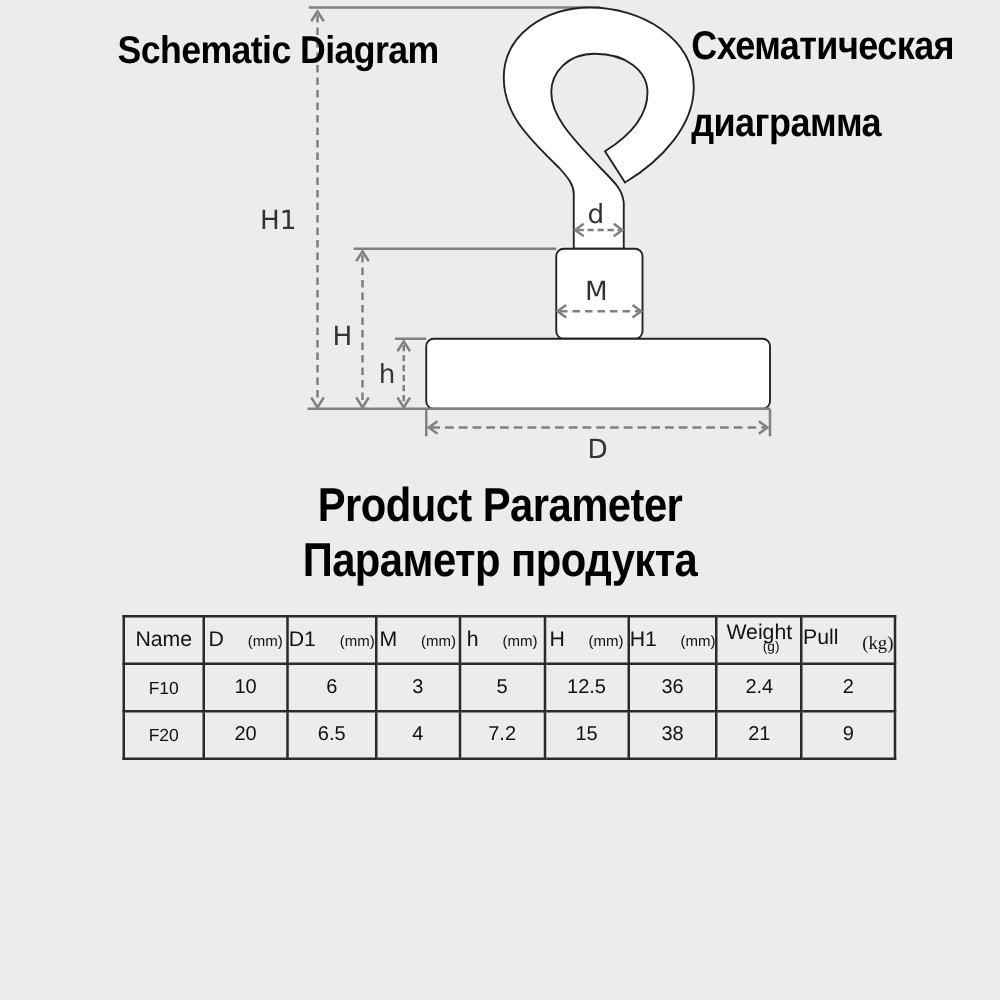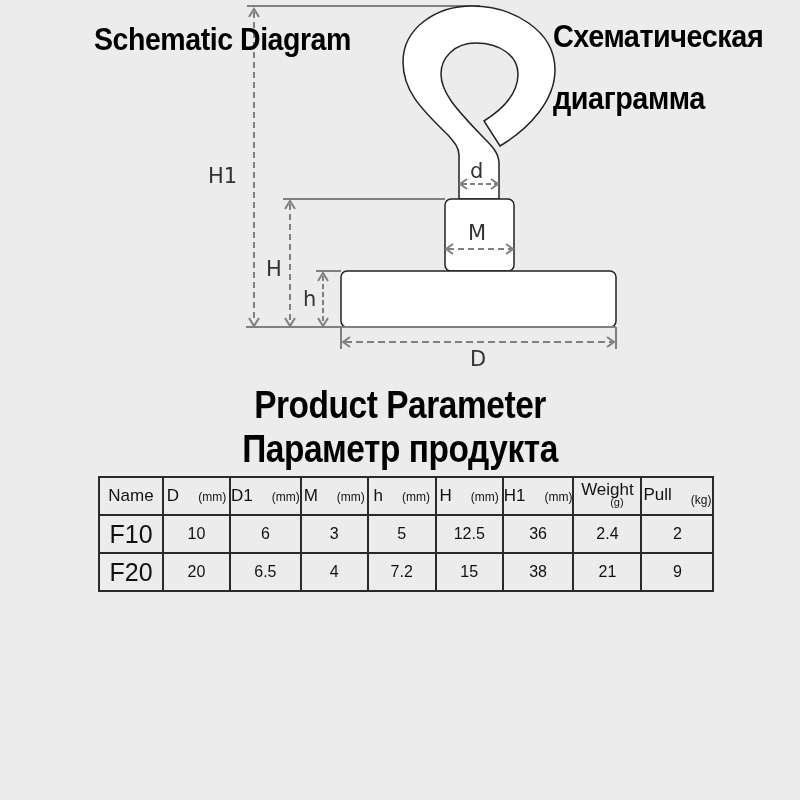--- a/index.html
+++ b/index.html
@@ -4,31 +4,31 @@
 <style>
   html, body { margin:0; padding:0; }
   body { width:800px; height:800px; background:#ececec; position:relative; overflow:hidden; font-family:"Liberation Sans", sans-serif; }
   .title-en { position:absolute; left:94px; top:22px; font-family:"Liberation Sans", sans-serif; font-weight:bold; font-size:31px; color:#000; transform:scaleX(0.92); transform-origin:left top; letter-spacing:-0.5px; }
   .title-ru1 { position:absolute; left:553px; top:18px; font-weight:bold; font-size:32px; color:#000; transform:scaleX(0.9); transform-origin:left top; letter-spacing:-0.5px; }
   .title-ru2 { position:absolute; left:553px; top:80px; font-weight:bold; font-size:32px; color:#000; transform:scaleX(0.9); transform-origin:left top; letter-spacing:-0.5px; }
   svg.schem { position:absolute; left:0; top:0; }
   .dim-label { font-family:"DejaVu Sans", sans-serif; font-size:21px; fill:#333; }
   .pp-en { position:absolute; left:0; width:800px; top:384px; text-align:center; font-weight:bold; font-size:38px; color:#000; transform:scaleX(0.88); letter-spacing:-0.5px; }
   .pp-ru { position:absolute; left:0; width:800px; top:428px; text-align:center; font-weight:bold; font-size:38px; color:#000; transform:scaleX(0.88); letter-spacing:-0.5px; }
-  table.params { position:absolute; left:98px; top:476px; border-collapse:collapse; background:#ececec; }
+  table.params { position:absolute; left:98px; top:492px; border-collapse:collapse; background:#ececec; }
   table.params td, table.params th { border:2px solid #2a2a2a; text-align:center; font-family:"Liberation Sans", sans-serif; font-weight:normal; color:#111; padding:0; }
   table.params th { height:36px; font-size:17px; }
   table.params td { height:36px; font-size:16px; }
-  table.params td.name { font-size:25px; }
+  table.params td.name { font-size:14px; }
   th .unit { font-size:12px;margin-left:19px; }
   th.name-h { font-family:"Liberation Serif", serif; font-size:22px; }
   th.weight-h { font-family:"Liberation Mono", monospace; font-size:13px; line-height:13px; text-align:right; padding-right:4px; }
   th.weight-h .unit { display:block; font-family:"Liberation Sans", sans-serif; font-size:11px; }
   th.pull-h { font-family:"Liberation Mono", monospace; font-size:18px; }
-  th.pull-h .unit { font-family:Liberation Sans, sans-serif; font-size:12px; vertical-align:sub; }
+  th.pull-h .unit { font-family:Liberation Serif, serif; font-size:15px; vertical-align:sub; }
 </style>
 </head>
 <body>
 
 <svg class="schem" width="800" height="380" viewBox="0 0 800 380">
 
   <line x1="247" y1="6" x2="480" y2="6" stroke="#808080" stroke-width="2"></line>
 
   <path d="M459,165 L459,155 C459,148 455,143 448,135 C420,108 403,90 403,62 C403,28 436,6 472,6 C512,6 555,30 555,70 C555,100 530,128 500,146 L484,121 C508,106 518,90 518,74 C518,56 500,43 476,43 C454,43 441,58 441,74 C441,92 455,108 482,136 C492,146 498,152 499,162 L499,199 L459,199 Z" fill="#ffffff" stroke="#222" stroke-width="1.5"></path>
 

